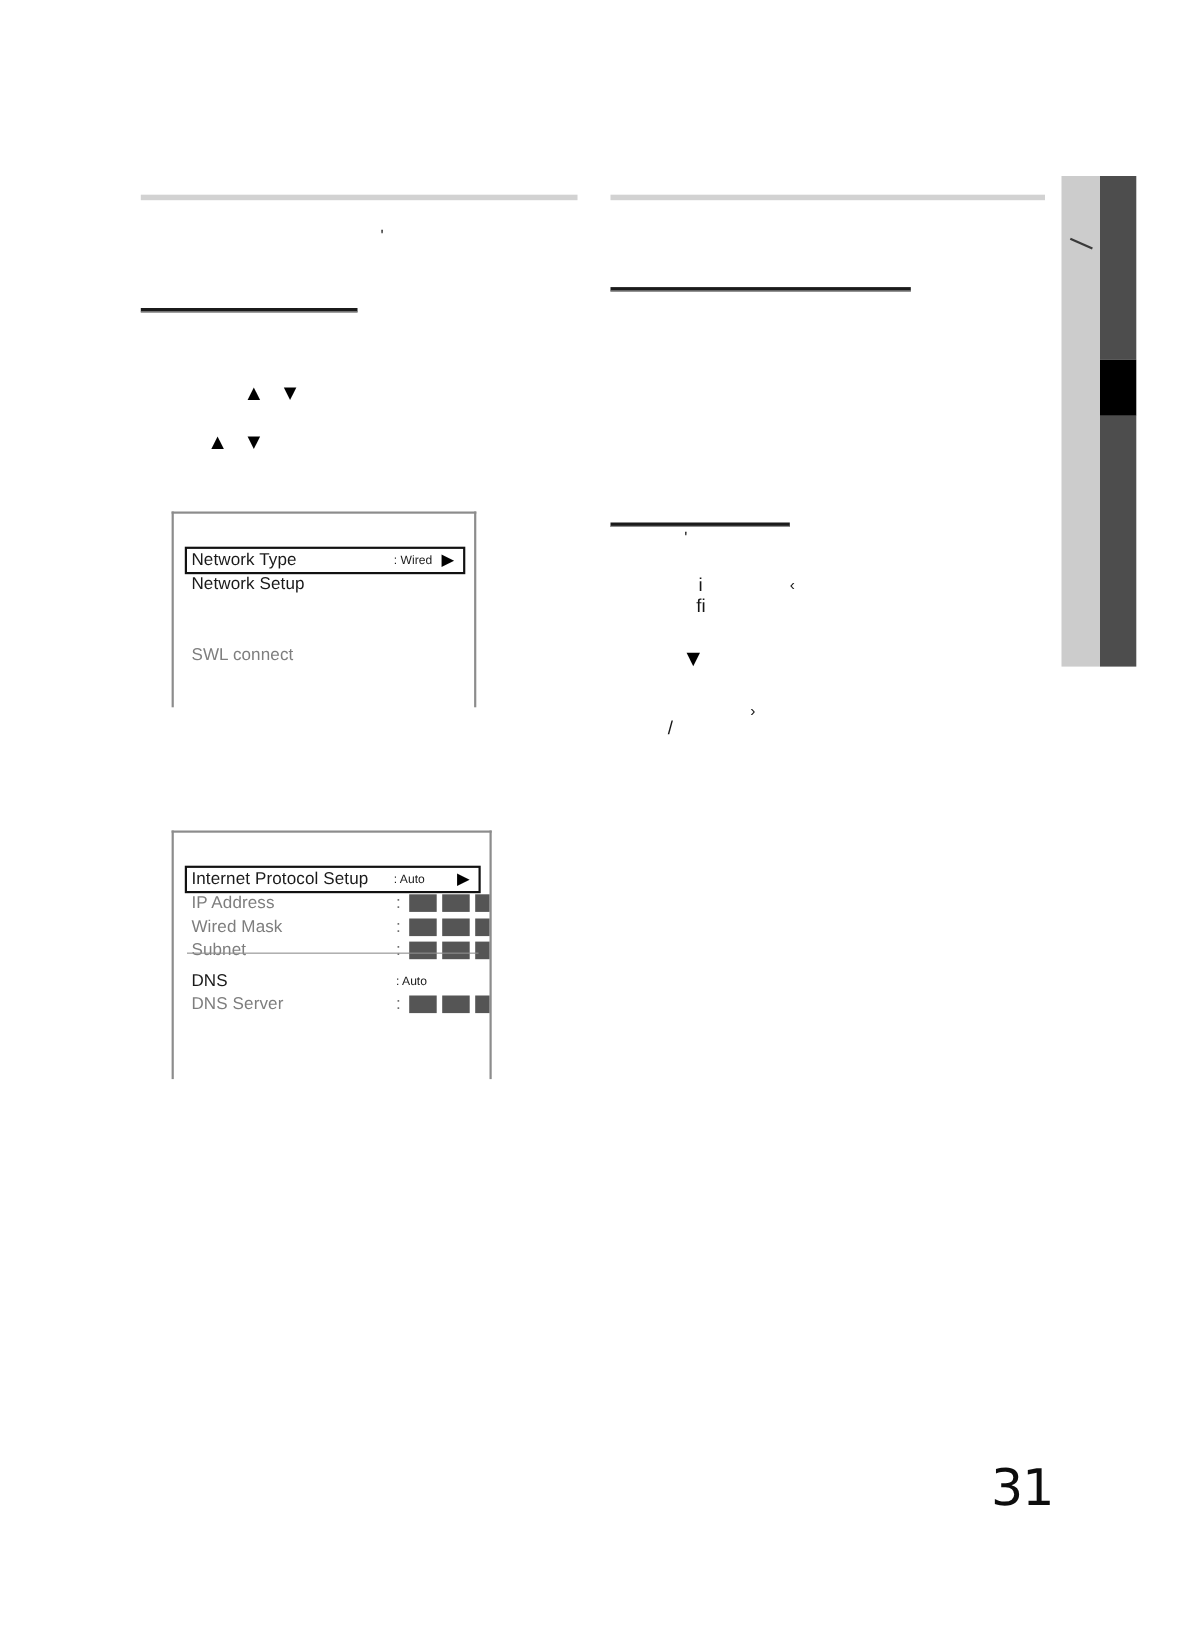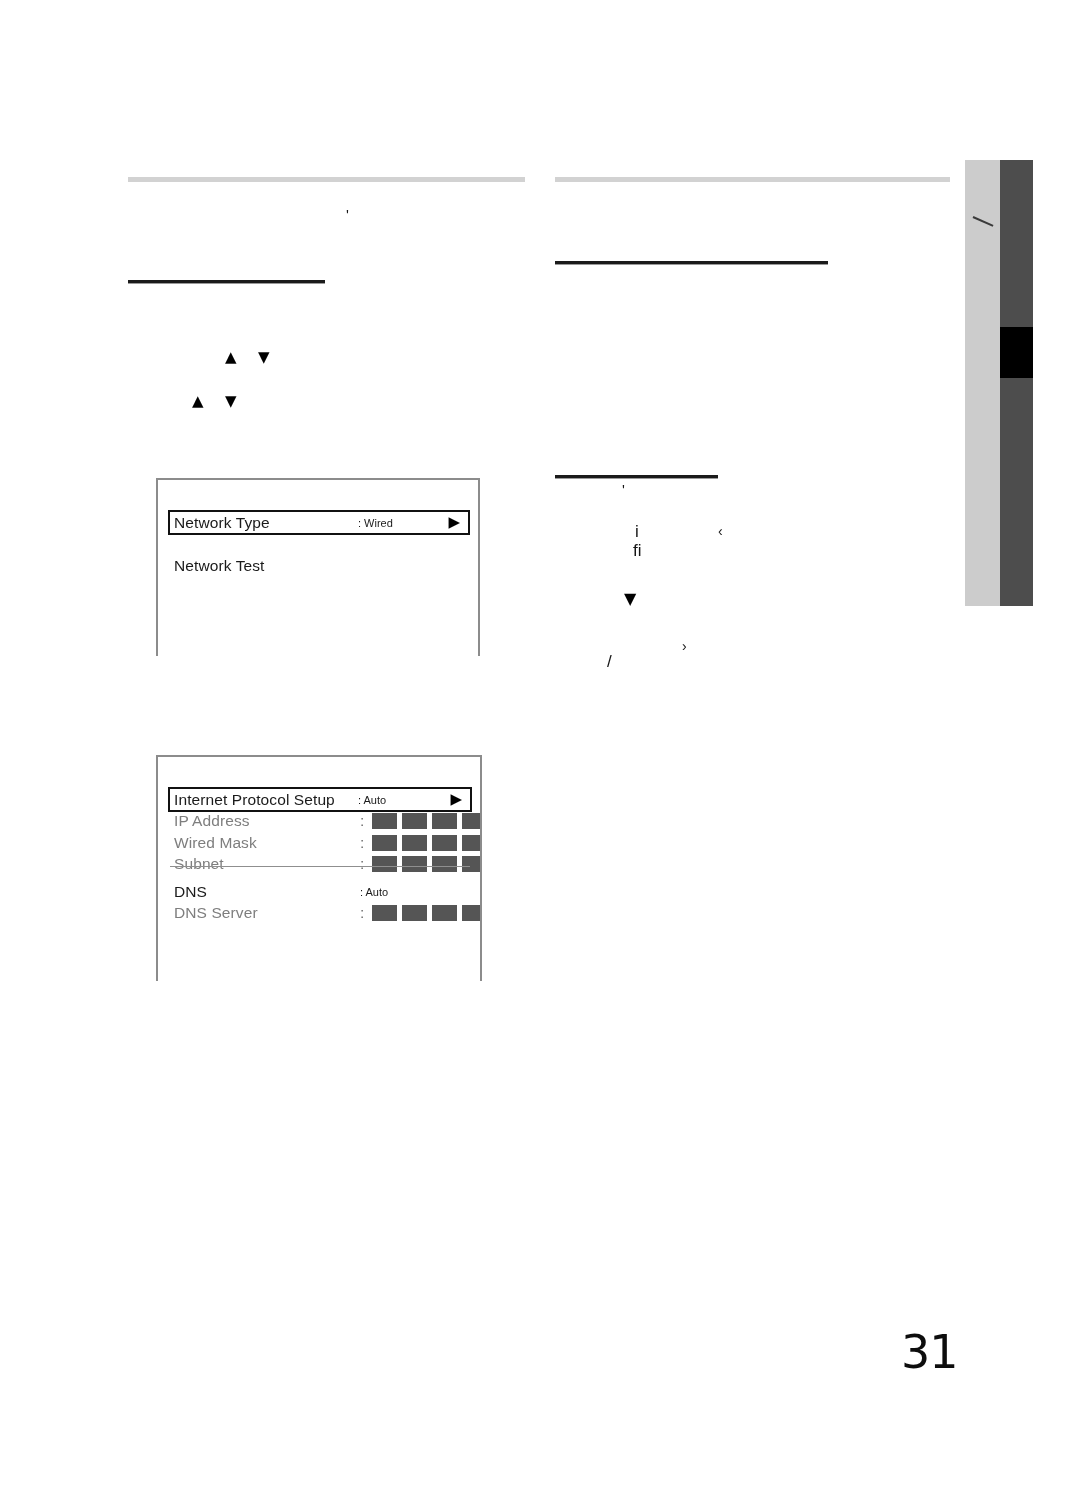--- a/index.html
+++ b/index.html
@@ -185,34 +185,37 @@
   <div id="right-glyphs">
       <span class="glyph" style="left: 622px; top: 482px; font-size: 15px;">'</span>
       <span class="glyph" style="left: 635px; top: 523px; font-size: 17px;">i</span>
       <span class="glyph" style="left: 718px; top: 524px; font-size: 14px;">‹</span>
       <span class="glyph" style="left: 633px; top: 542px; font-size: 17px;">fi</span>
       <span class="glyph glyph-tri" style="left: 624px; top: 591px; font-size: 16px;">▼</span>
       <span class="glyph" style="left: 682px; top: 639px; font-size: 14px;">›</span>
       <span class="glyph" style="left: 607px; top: 653px; font-size: 17px;">/</span>
     </div>
 
-  <div class="osd" style="left:156px; top:478px; width:324px; height:178px;">
+  <div class="osd" style="left:156px; top:465px; width:277px; height:178px;">
     <div class="osd-rows" id="network-menu-rows">
         <div class="osd-row selected" style="top: 30px;">
           <span class="osd-label">Network Type</span>
           <span class="osd-value" style="left: 188px;">: Wired</span>
           <span class="osd-arrow">▶</span>
         </div>
-        <div class="osd-row" style="top: 73px;">
-          <span class="osd-label">Network Test</span>
+        <div class="osd-row" style="top: 51.5px;">
+          <span class="osd-label">Network Setup</span>
+        </div>
+        <div class="osd-row" style="top: 116px;">
+          <span class="osd-label dim">SWL connect</span>
         </div>
       </div>
   </div>
 
-  <div class="osd" style="left:156px; top:755px; width:326px; height:226px;">
+  <div class="osd" style="left:156px; top:755px; width:291px; height:226px;">
     <div class="osd-rows" id="ip-menu-rows">
         <div class="osd-row selected" style="top: 30px;">
           <span class="osd-label">Internet Protocol Setup</span>
           <span class="osd-value" style="left: 188px;">: Auto</span>
           <span class="osd-arrow">▶</span>
         </div>
         <div class="osd-row" style="top: 51.5px;">
           <span class="osd-label dim">IP Address</span>
           <span class="osd-colon" style="left: 192px;">:</span>
           <span class="osd-blocks">

